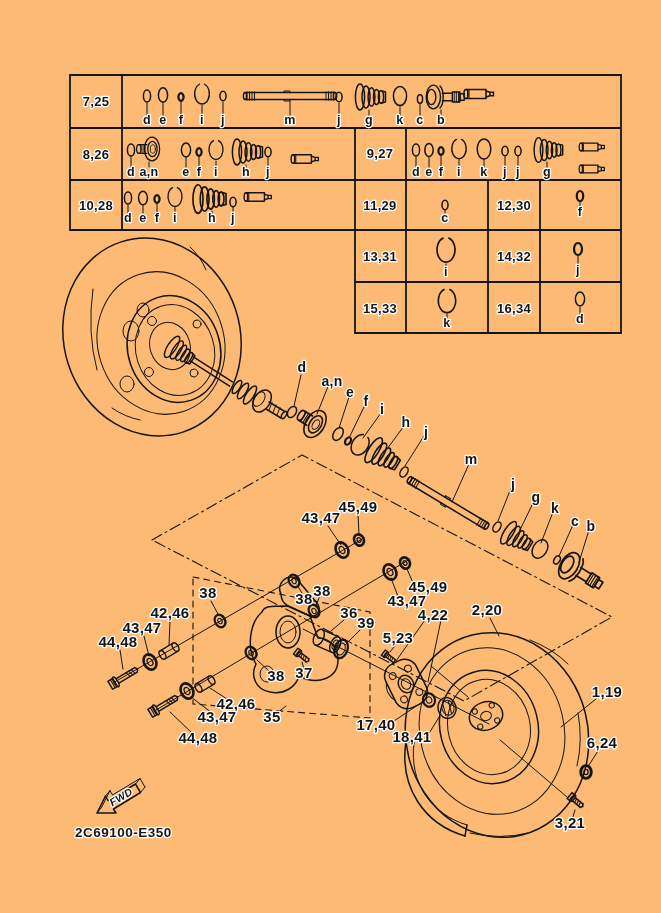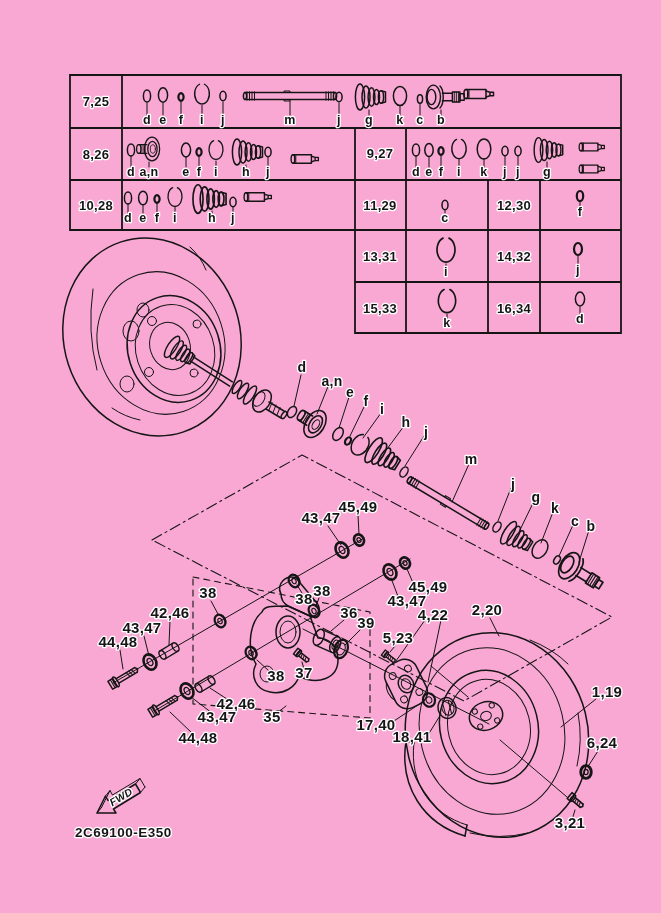--- a/index.html
+++ b/index.html
@@ -1,16 +1,16 @@
 <!DOCTYPE html>
 <html><head>
 <meta charset="utf-8">
 <style>
   html,body{margin:0;padding:0;background:#e8e8e8;}
-  .sheet{position:relative;width:661px;height:913px;background:#f9a8d4;margin:0 auto;overflow:hidden;}
+  .sheet{position:relative;width:661px;height:913px;background:#fdba74;margin:0 auto;overflow:hidden;}
   #art *{stroke:#151515;fill:none;stroke-width:1.5;stroke-linecap:round;stroke-linejoin:round;}
   #art .bd{stroke-width:1.8;stroke-linecap:square;}
   #art .w1{stroke-width:1;}
   #art .w13{stroke-width:1.2;}
   #art .w2{stroke-width:2.2;}
   #art .w25{stroke-width:2.6;}
   #art .dd{stroke-dasharray:11 4 2 4;stroke-width:1.1;}
   #art .ds{stroke-dasharray:6 5;stroke-width:1.1;}
   #art text{font:bold 15px "Liberation Sans",sans-serif;text-anchor:middle;
             fill:#151515;stroke:#ffffff;stroke-width:2.6;paint-order:stroke;letter-spacing:.3px;}

